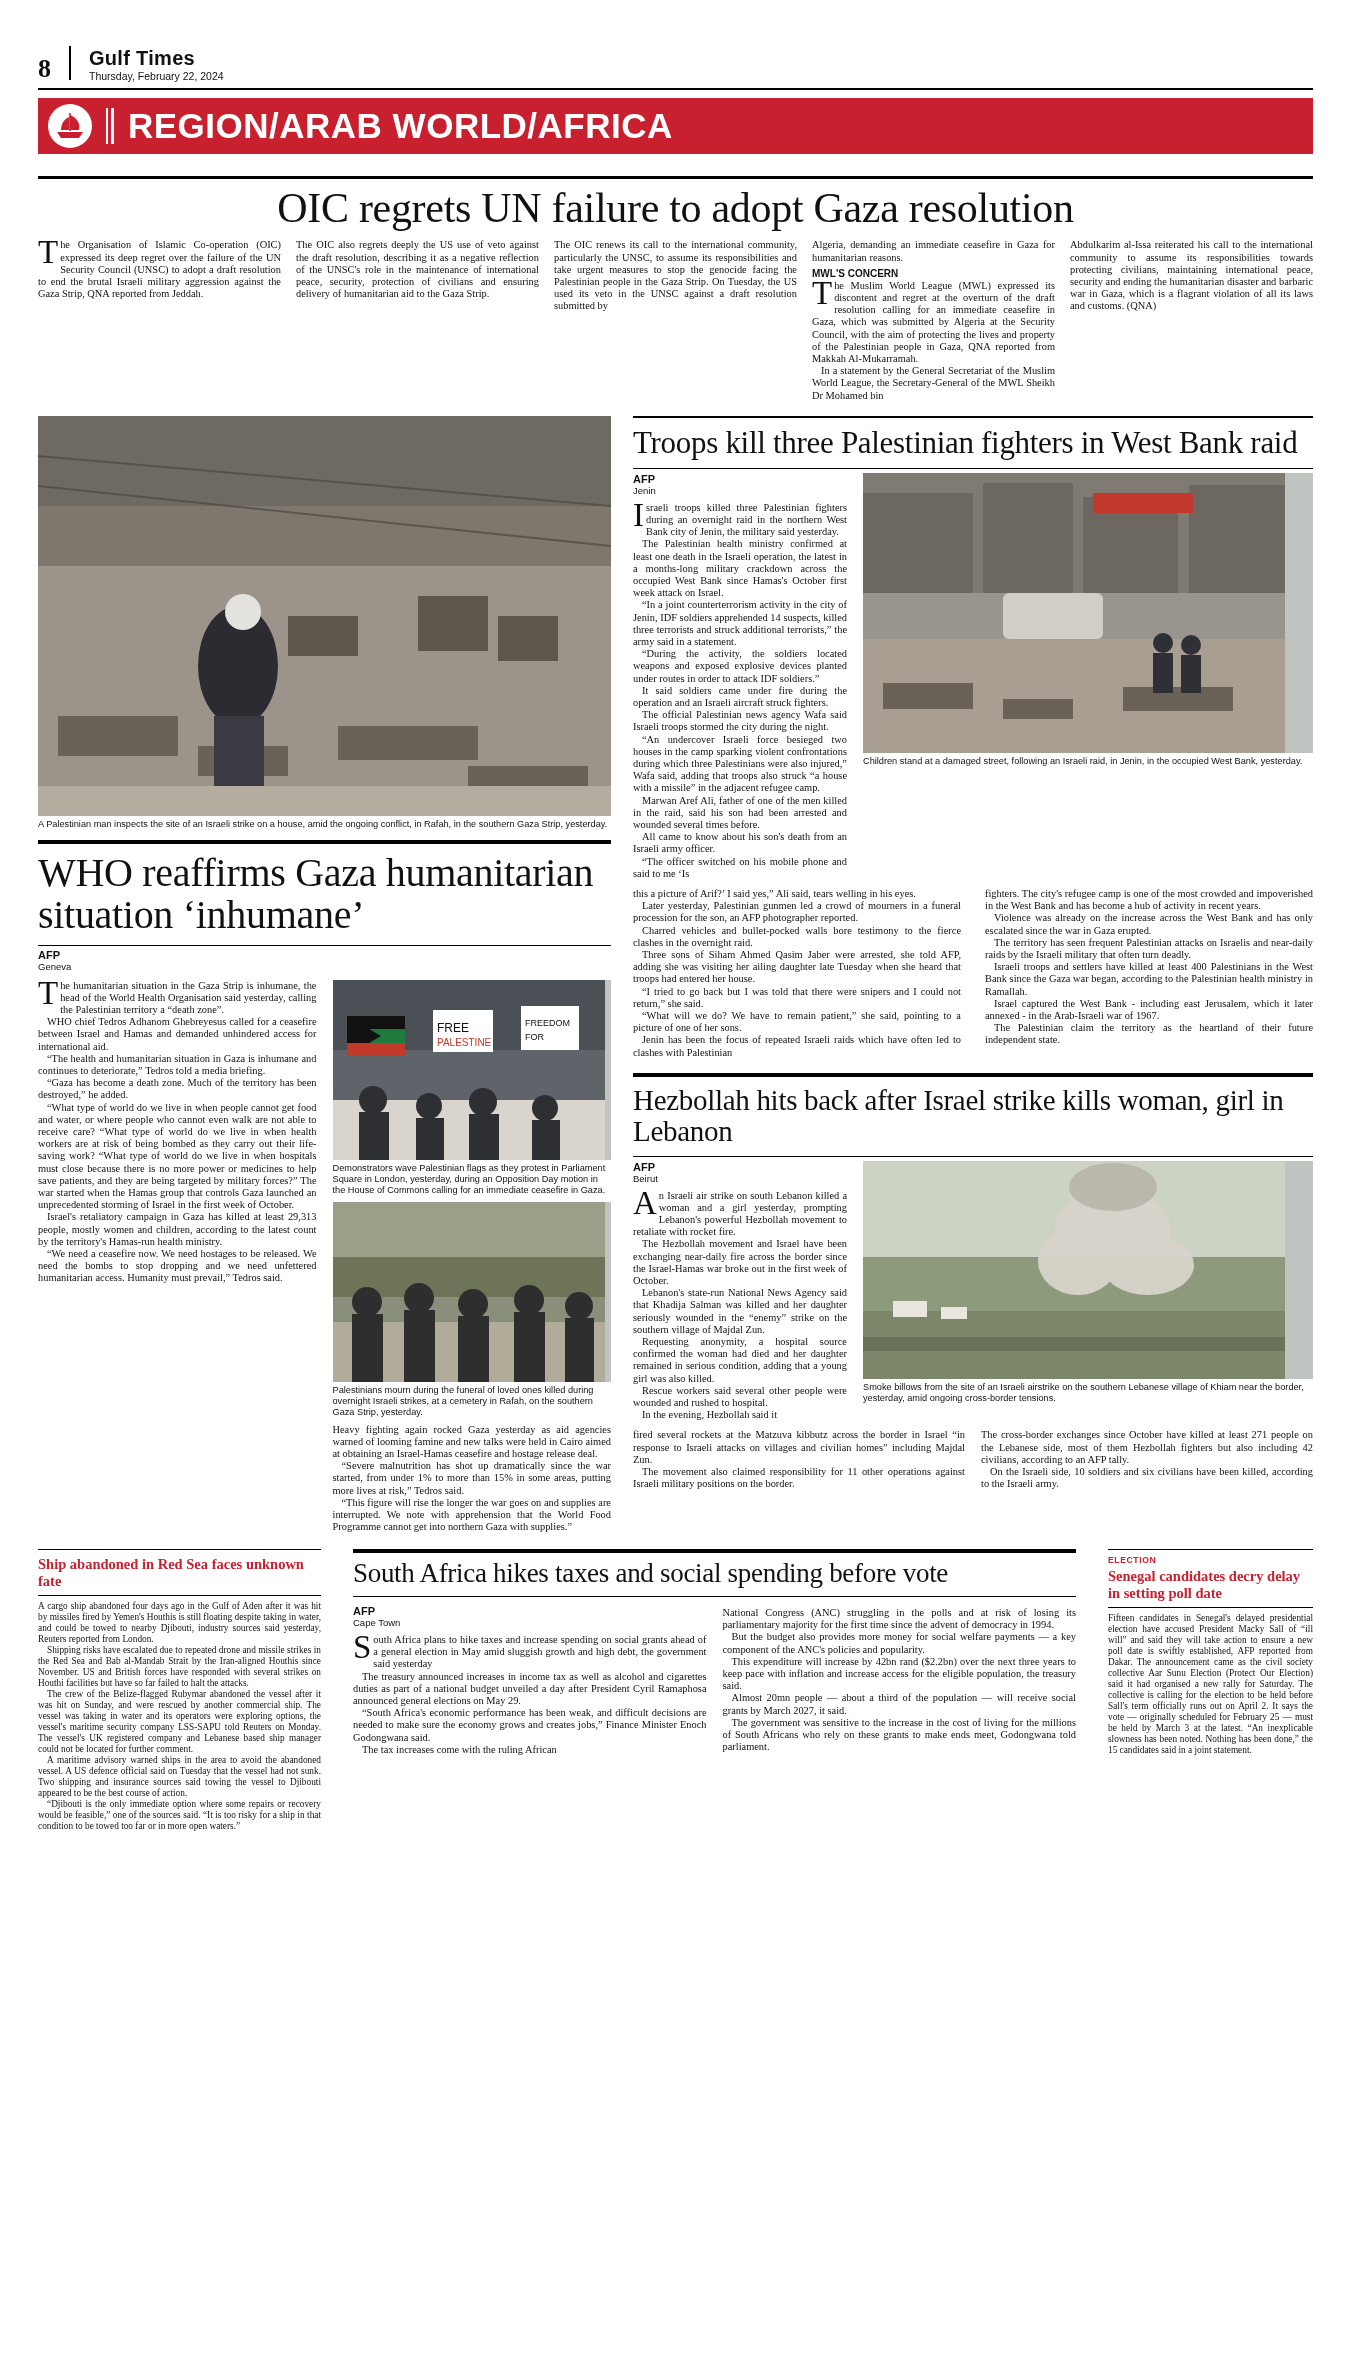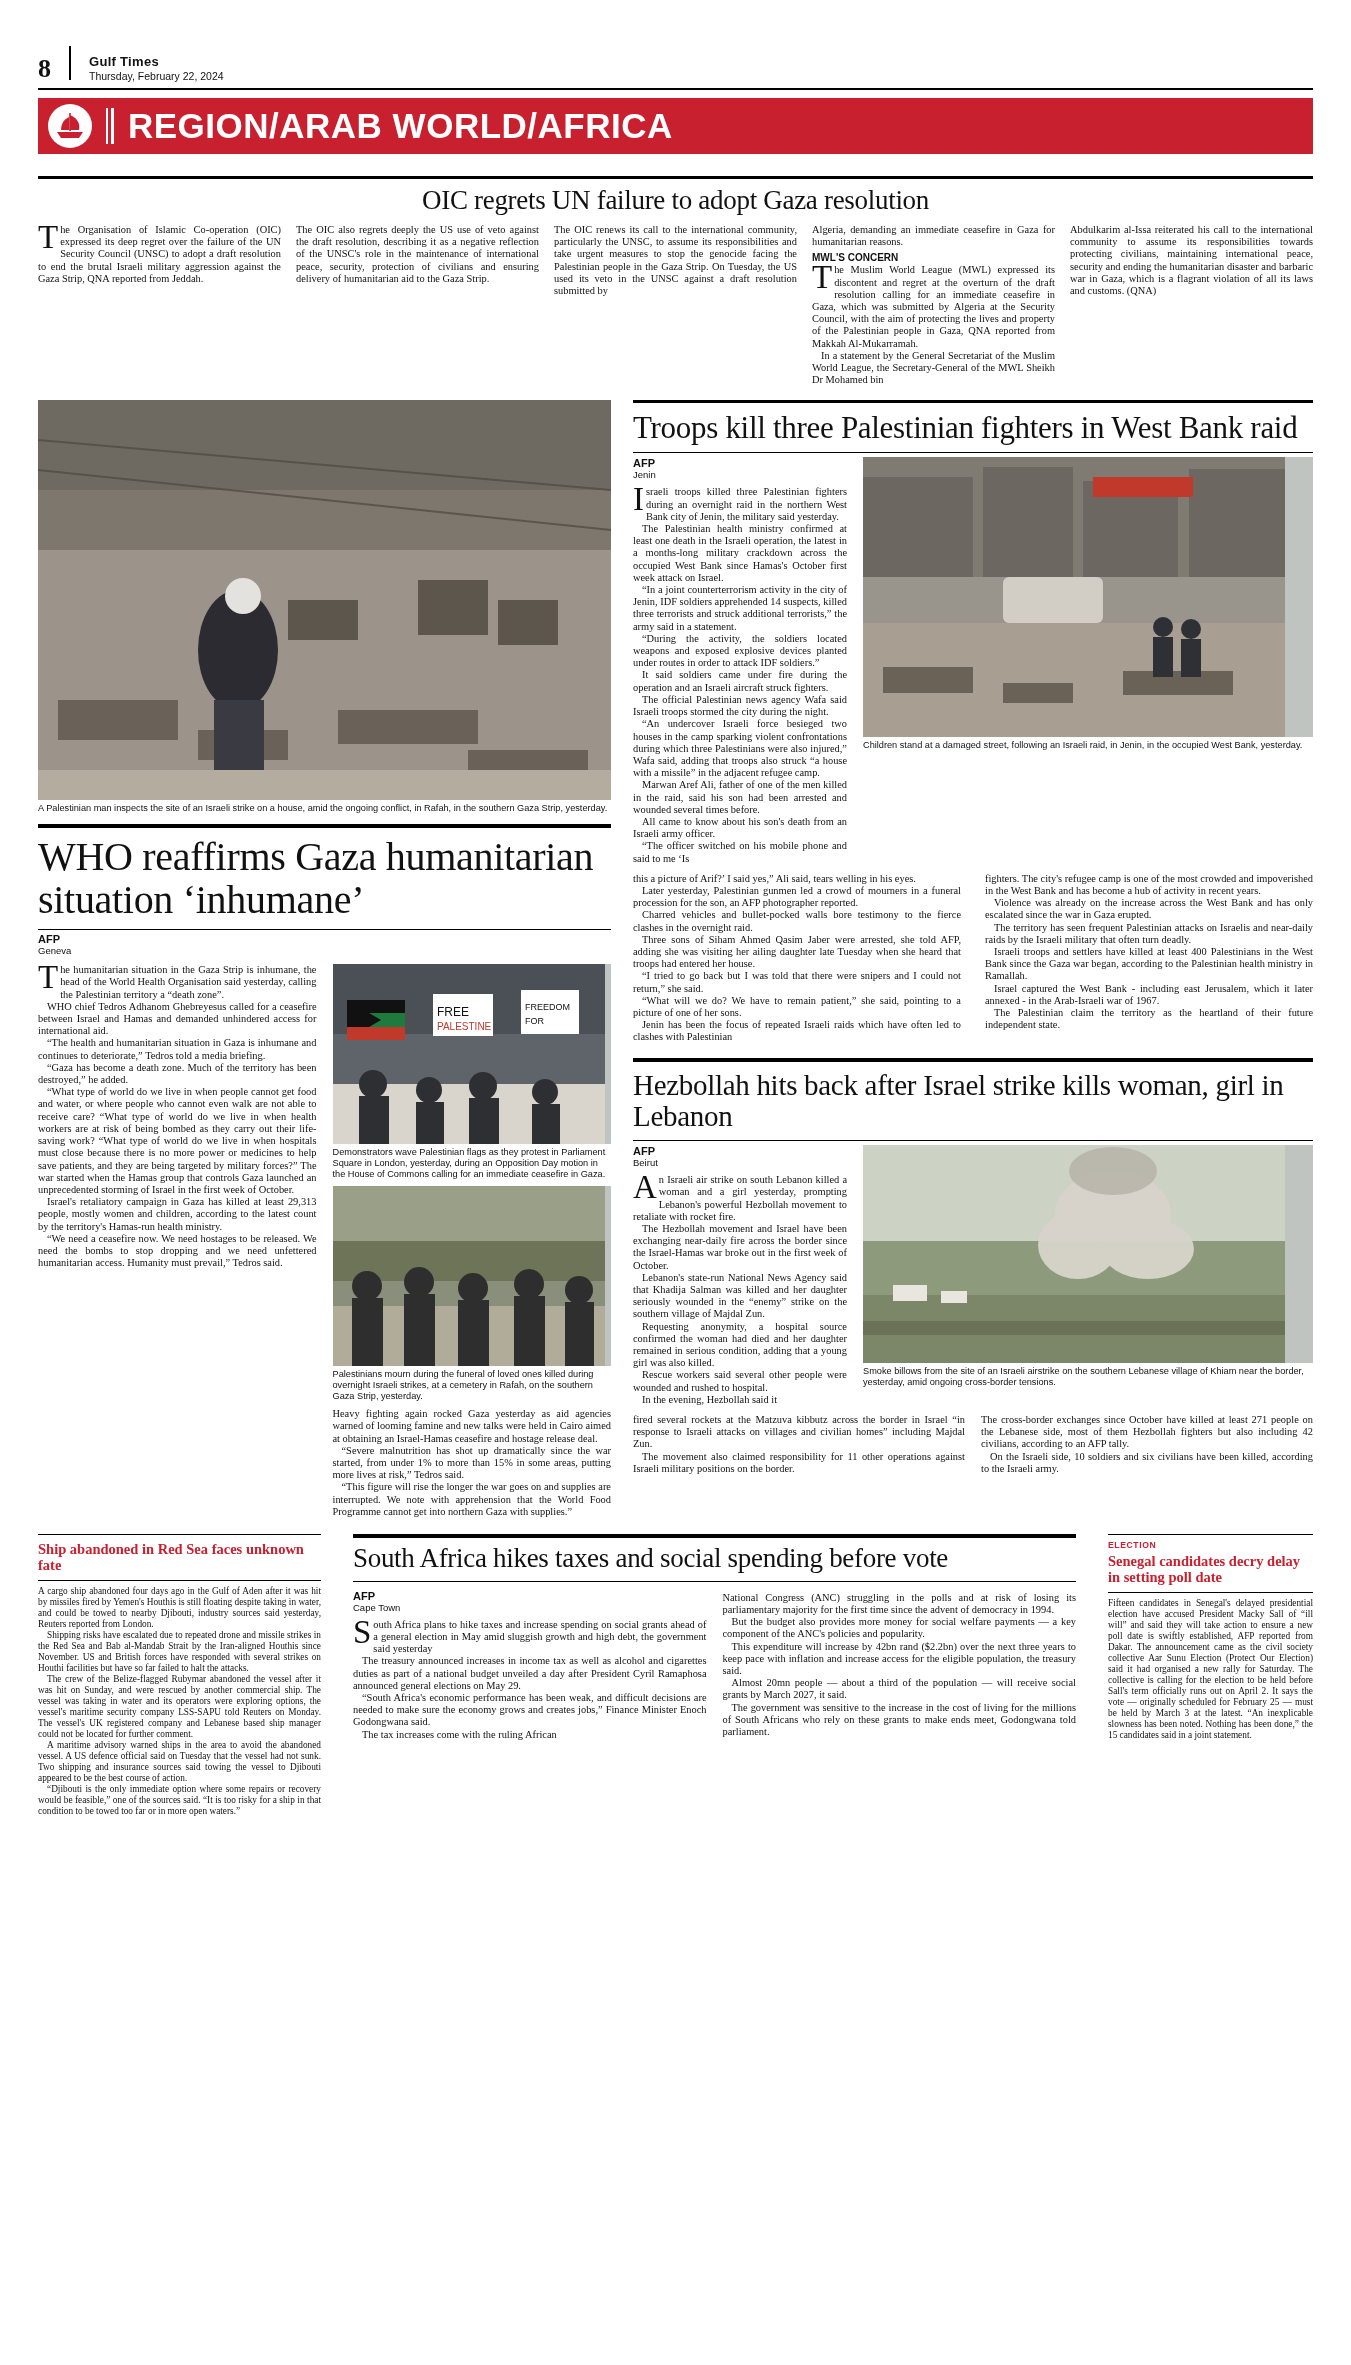--- a/index.html
+++ b/index.html
@@ -12,21 +12,21 @@
     position:relative;
     overflow:hidden;
   }
   .page { position:relative; width:1351px; height:2365px; padding:0 38px; }
 
   
   .masthead { display:flex; align-items:flex-end; gap:14px; padding-top:46px; }
   .page-num { font-family:"Liberation Serif", serif; font-weight:bold; font-size:26px; line-height:1; }
   .mast-rule { width:2px; background:#000; height:34px; margin:0 4px 2px 4px; }
   .mast-texts { display:flex; flex-direction:column; line-height:1.15; }
-  .mast-title { font-family:"Liberation Sans", sans-serif; font-weight:bold; font-size:13px; letter-spacing:0.3px; }
+  .mast-title { font-family:"Liberation Sans", sans-serif; font-weight:bold; font-size:20px; letter-spacing:0.3px; }
   .mast-date { font-family:"Liberation Sans", sans-serif; font-size:10.5px; }
   .mast-top-line { position:absolute; left:38px; right:38px; top:88px; height:1.5px; background:#000; }
 
   
   .banner {
     margin-top:16px;
     height:56px;
     background:#c9202f;
     display:flex; align-items:center;
     position:relative;
@@ -81,21 +81,21 @@
   .dropcap:first-letter {
     float:left;
     font-size:33px;
     line-height:26px;
     padding-right:2px;
     font-family:"Liberation Serif", serif;
   }
 
   
   .story1 { margin-top:22px; }
-  .story1 .hl { font-size:27px; text-align:center; }
+  .story1 .hl { font-size:42px; text-align:center; }
   .story1 .cols {
     display:grid; grid-template-columns:repeat(5, 1fr); gap:15px;
     margin-top:10px;
   }
 
   
   .mid { display:grid; grid-template-columns:573px 1fr; gap:22px; margin-top:14px; }
 
   .photo { background:#bfc4c0; position:relative; overflow:hidden; }
 

